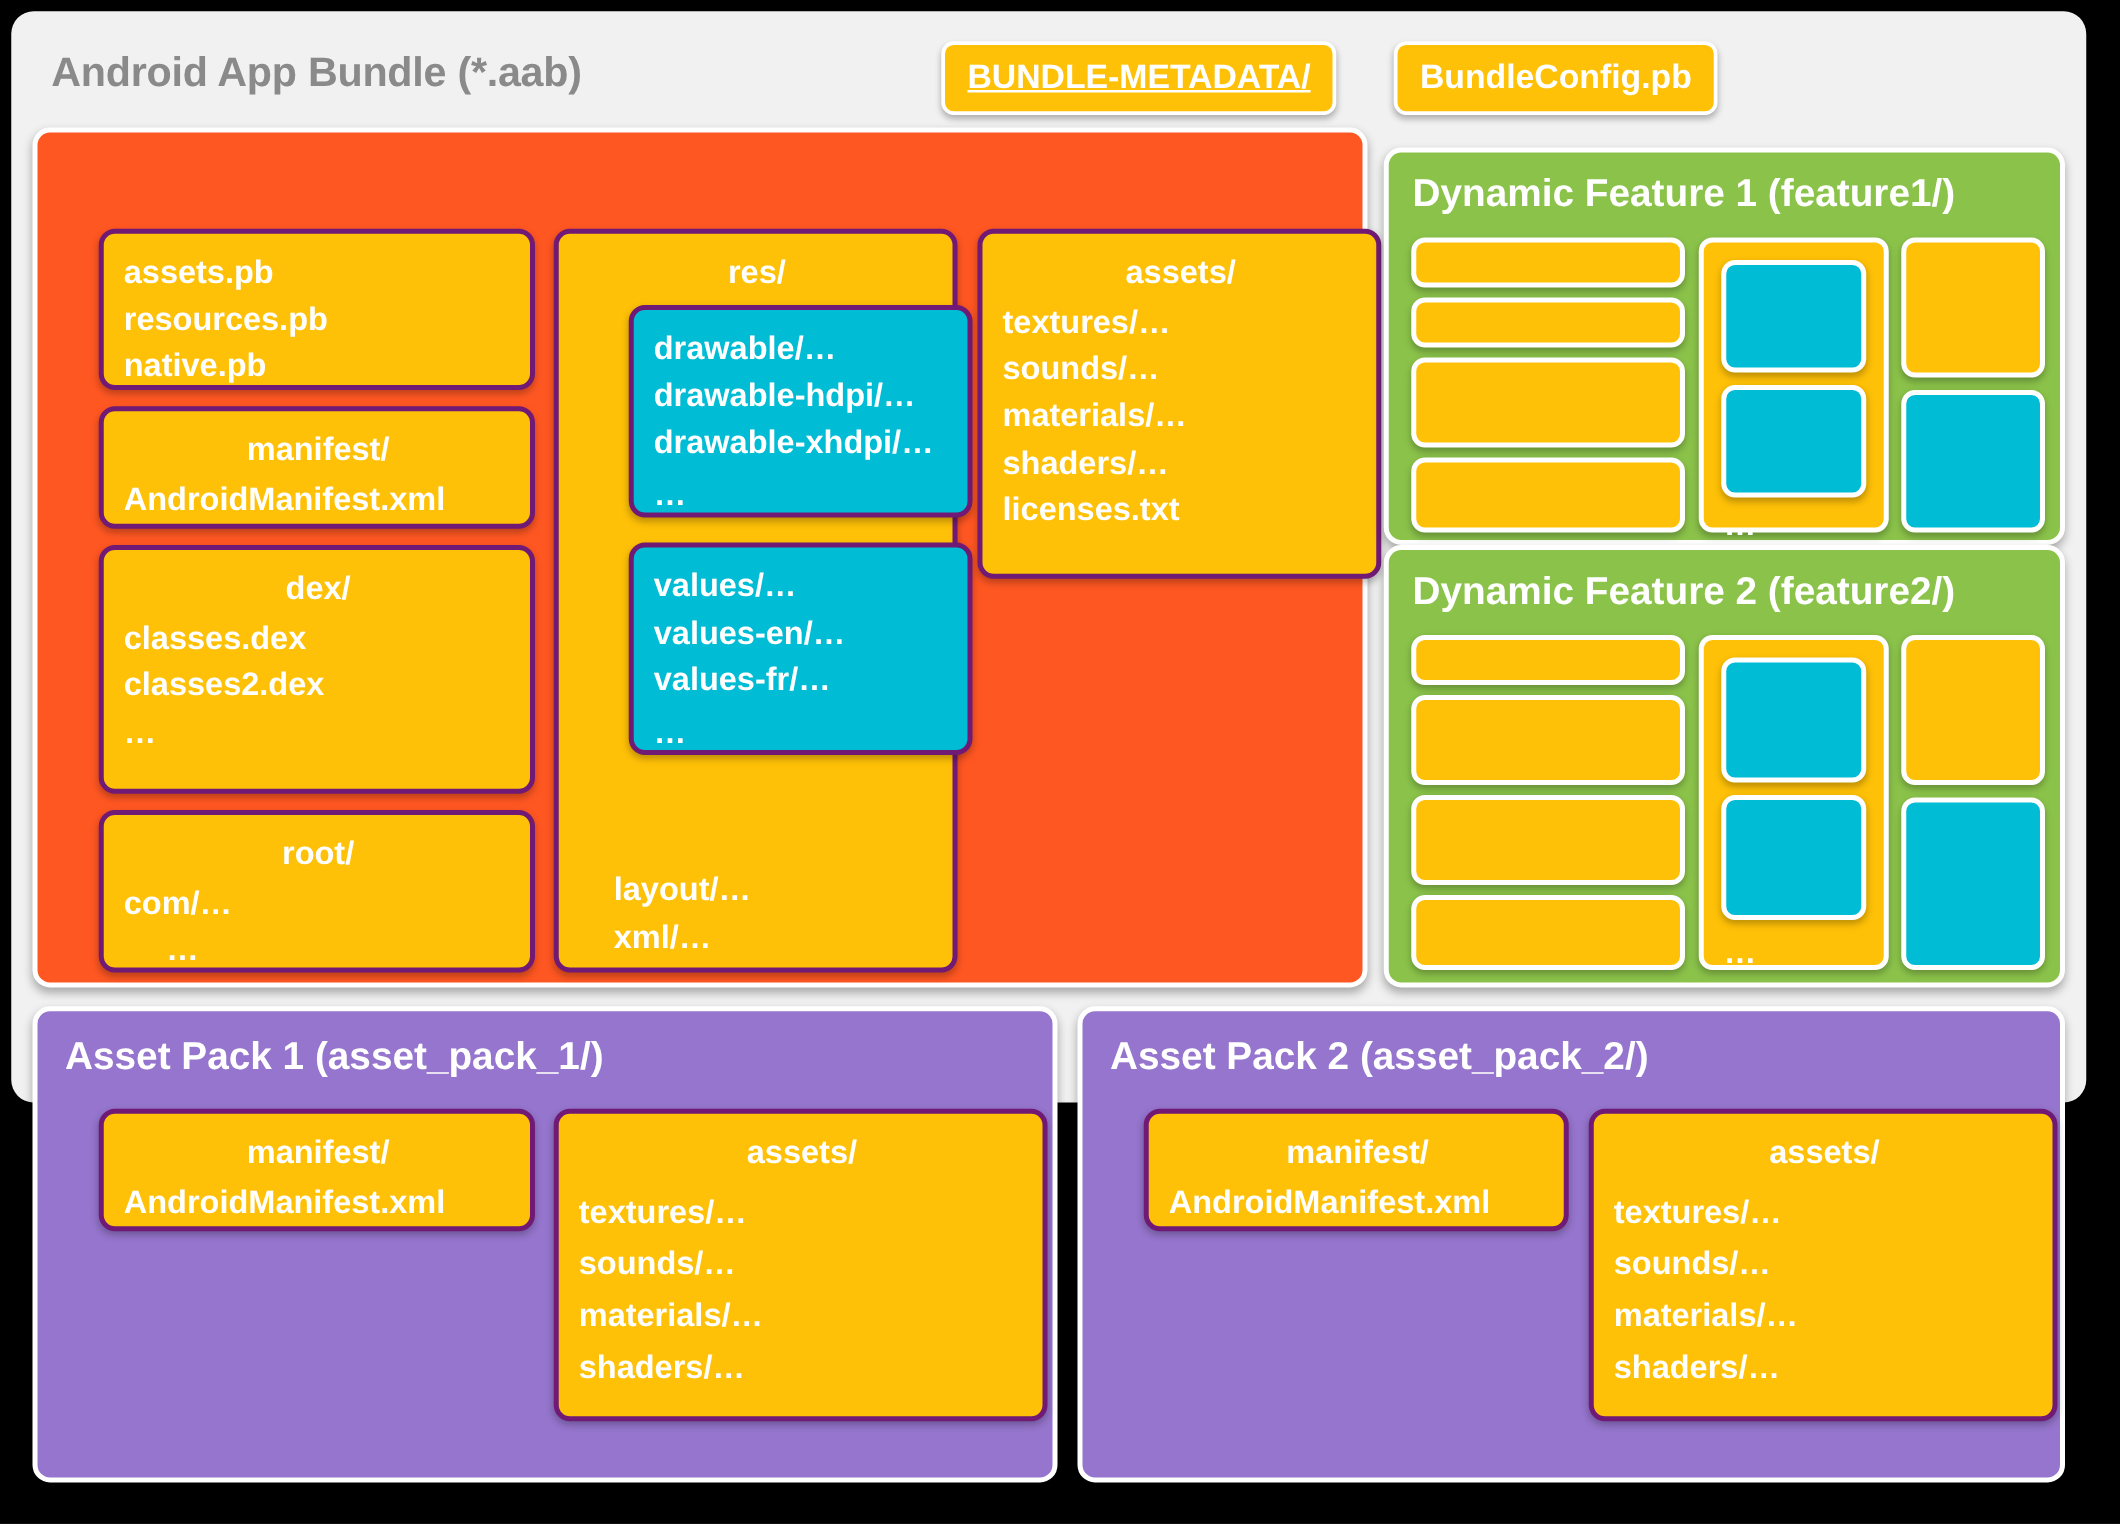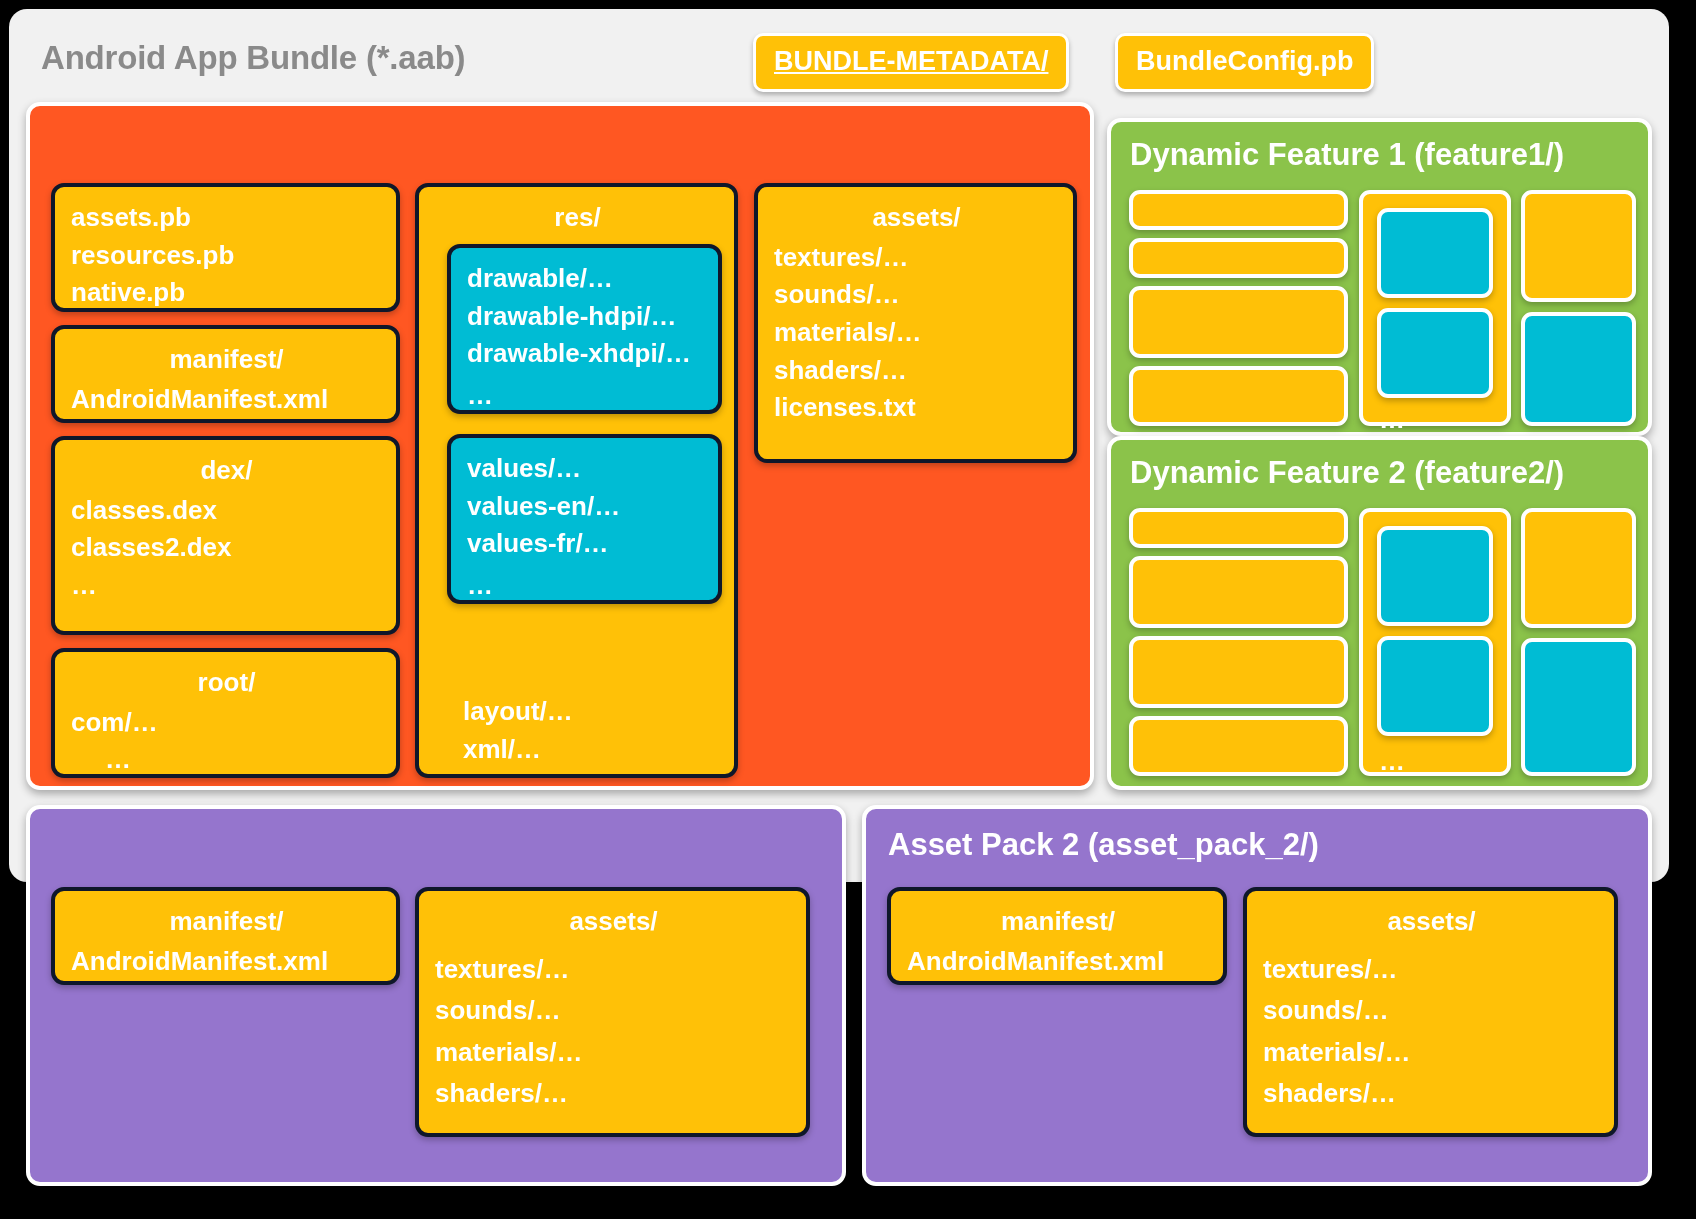--- a/index.html
+++ b/index.html
@@ -84,28 +84,29 @@
     background: #FF5722;
   }
   .base-module .module-title {
     position: absolute;
     left: 23px;
     top: 18px;
   }
 
   .box {
     position: absolute;
-    border: 4px solid #0f172a;
+    border: 4px solid #701a75;
     border-radius: 13px;
     box-shadow: 0 3px 6px rgba(0,0,0,0.26);
     box-sizing: border-box;
     color: #ffffff;
     font-size: 26px;
     font-weight: bold;
     line-height: 1.45;
+    margin-left: 28px;
   }
   .box-amber { background: #FFC107; }
   .box-cyan  { background: #00BCD4; }
   .box .lines {
     padding: 12px 14px 12px 16px;
     white-space: pre;
   }
   .box .label {
     padding: 12px 14px 2px 16px;
     white-space: pre;
@@ -286,20 +287,21 @@
       <div class="stub cyan" style="left:14px;top:14px;right:14px;height:100px"></div>
       <div class="stub cyan" style="left:14px;top:124px;right:14px;height:100px"></div>
       <div class="stub-dots" style="left:16px;top:236px">…</div>
     </div>
 
     <div class="stub fm-right" style="top:68px;height:120px"></div>
     <div class="stub cyan fm-right" style="top:198px;height:138px"></div>
   </div>
 
   <div class="module asset-pack ap1">
+    <div class="module-title">Asset Pack 1 (asset_pack_1/)</div>
 
     <div class="box box-amber ap1-manifest ap-manifest">
       <div class="label">manifest/</div>
       <div class="lines indent1" style="padding-top:0">AndroidManifest.xml</div>
     </div>
 
     <div class="box box-amber ap1-assets ap-assets">
       <div class="label">assets/</div>
       <div class="lines indent1" style="padding-top:6px;line-height:1.6">textures/…
 sounds/…

